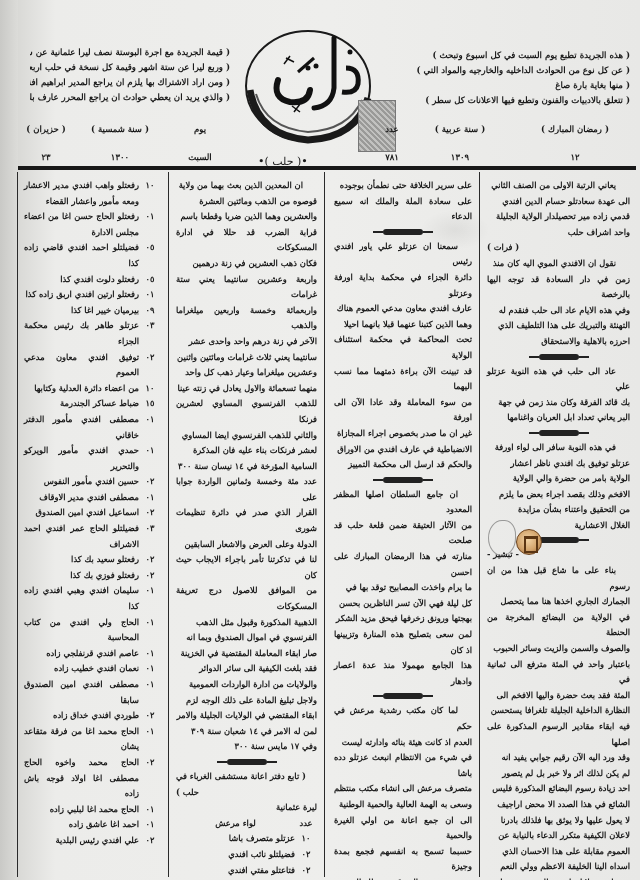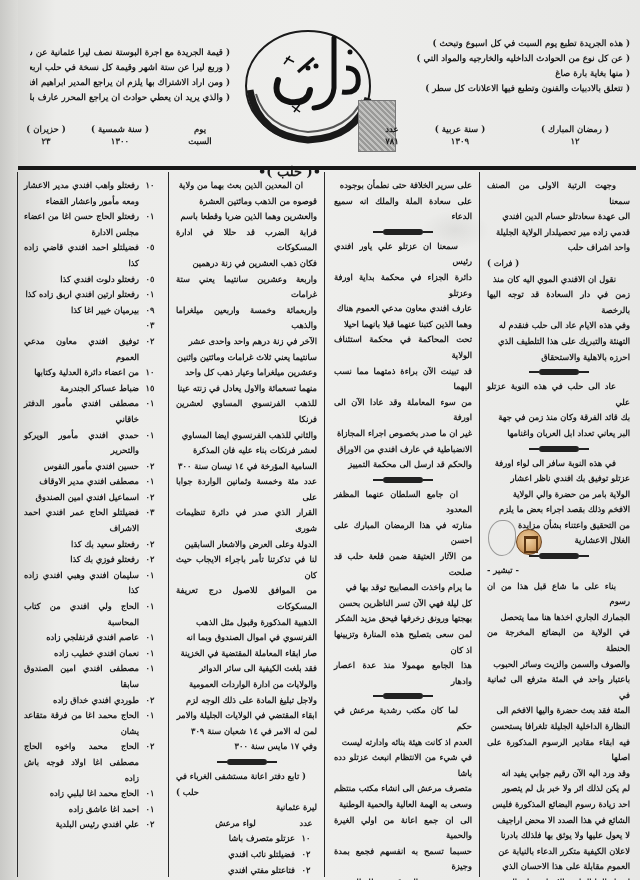--- a/index.html
+++ b/index.html
@@ -17,36 +17,36 @@
     .left-edge {
       position: absolute; left: 0; top: 0; width: 18px; height: 880px;
       background: linear-gradient(90deg, #c9c9c6, #dcdcd9);
     }
     
     .masthead { position: absolute; left: 0; top: 0; width: 640px; height: 170px; direction: rtl; }
     .notice {
       position: absolute; font-size: 8.6px; line-height: 15px; font-weight: bold;
       white-space: nowrap; direction: rtl; color: #1c1c1c;
     }
-    .notice-right { right: 10px; top: 36px; width: 240px; }
+    .notice-right { right: 10px; top: 48px; width: 240px; }
     .notice-left { left: 30px; top: 45px; width: 200px; }
     .notice div { overflow: hidden; }
     .logo {
       position: absolute; left: 238px; top: 28px; width: 148px; height: 118px;
     }
     .stamp {
       position: absolute; left: 358px; top: 100px; width: 38px; height: 52px;
       background: repeating-linear-gradient(45deg, #9a9a98 0 2px, #c2c2c0 2px 4px);
       border: 1px solid #777;
     }
     .meta-row { position: absolute; top: 124px; font-size: 8.5px; font-weight: bold; text-align: center; direction: rtl; }
     .meta-row .lbl { display: block; }
-    .meta-row .val { display: block; margin-top: 2px; }
+    .meta-row .val { display: block; margin-top: 18px; }
     .city-line {
-      position: absolute; left: 258px; top: 164px; font-size: 13px; font-weight: bold; direction: rtl;
+      position: absolute; left: 258px; top: 155px; font-size: 11px; font-weight: normal; direction: rtl;
     }
     .rule-thick {
       position: absolute; left: 18px; top: 166px; width: 618px; height: 4px; background: #181818;
     }
     
     .columns { position: absolute; left: 18px; top: 172px; width: 618px; height: 708px; }
     .col {
       position: absolute; top: 0; height: 708px; direction: rtl; font-size: 8.3px;
       line-height: 15.6px; padding: 6px 6px 0 6px; overflow: hidden; font-weight: bold;
       color: #202020; text-align: justify;
@@ -158,21 +158,21 @@
 
 <div class="rule-thick"></div>
 
 <div class="columns">
   <div class="sep sep1"></div>
   <div class="sep sep2"></div>
   <div class="sep sep3"></div>
   <div class="sep sep4"></div>
 
   <div class="col c1">
-    <p class="indent">وجهت الرتبة الاولى من الصنف سمعنا</p>
+    <p class="indent">يعاني الرتبة الاولى من الصنف الثاني</p>
     <p>الى عهدة سعادتلو حسام الدين افندي</p>
     <p>قدمي زاده مير تحصيلدار الولاية الجليلة</p>
     <p>واحد اشراف حلب</p>
     <p class="center">( فرات )</p>
     <p class="indent">نقول ان الافندي الموي اليه كان منذ</p>
     <p>زمن في دار السعادة قد توجه اليها بالرخصة</p>
     <p>وفي هذه الايام عاد الى حلب فنقدم له</p>
     <p>التهنئة والتبريك على هذا التلطيف الذي</p>
     <p>احرزه بالاهلية والاستحقاق</p>
     <span class="orn"></span>
@@ -216,23 +216,23 @@
     <p>دائرة الجزاء في محكمة بداية اورفة وعزتلو</p>
     <p>عارف افندي معاون مدعي العموم هناك</p>
     <p>وهما الذين كتبنا عنهما قبلا بانهما احيلا</p>
     <p>تحت المحاكمة في محكمة استئناف الولاية</p>
     <p>قد تبينت الآن براءة ذمتهما مما نسب اليهما</p>
     <p>من سوء المعاملة وقد عادا الآن الى اورفة</p>
     <p>غير ان ما صدر بخصوص اجراء المجازاة</p>
     <p>الانضباطية في عارف افندي من الاوراق</p>
     <p>والحكم قد ارسل الى محكمة التمييز</p>
     <span class="orn"></span>
-    <p class="indent">ان جامع السلطان عنهما المظفر المعدود</p>
+    <p class="indent">ان جامع السلطان اصلها المظفر المعدود</p>
+    <p>من الآثار العتيقة ضمن قلعة حلب قد صلحت</p>
     <p>منارته في هذا الرمضان المبارك على احسن</p>
-    <p>من الآثار العتيقة ضمن قلعة حلب قد صلحت</p>
     <p>ما يرام واخذت المصابيح توقد بها في</p>
     <p>كل ليلة فهي الآن تسر الناظرين بحسن</p>
     <p>بهجتها ورونق زخرفها فيحق مزيد الشكر</p>
     <p>لمن سعى بتصليح هذه المنارة وتزيينها اذ كان</p>
     <p>هذا الجامع مهمولا منذ عدة اعصار وادهار</p>
     <span class="orn"></span>
     <p class="indent">لما كان مكتب رشدية مرعش في حكم</p>
     <p>العدم اذ كانت هيئة بنائه وادارته ليست</p>
     <p>في شيء من الانتظام انبعث عزتلو دده باشا</p>
     <p>متصرف مرعش الى انشاء مكتب منتظم</p>
@@ -320,20 +320,21 @@
       <div class="list-row">
         <span class="num">٠١</span>
         <span class="txt">رفعتلو ارتين افندي اربق زاده        كذا</span>
       </div>
       <div class="list-row">
         <span class="num">٠٩</span>
         <span class="txt">بيرميان خيير اغا    كذا</span>
       </div>
       <div class="list-row">
         <span class="num">٠٣</span>
+        <span class="txt">عزتلو طاهر بك رئيس محكمة الجزاء</span>
       </div>
       <div class="list-row">
         <span class="num">٠٢</span>
         <span class="txt">توفيق افندي معاون مدعي العموم</span>
       </div>
       <div class="list-row">
         <span class="num">١٠</span>
         <span class="txt">من اعضاء دائرة العدلية وكتابها</span>
       </div>
       <div class="list-row">

